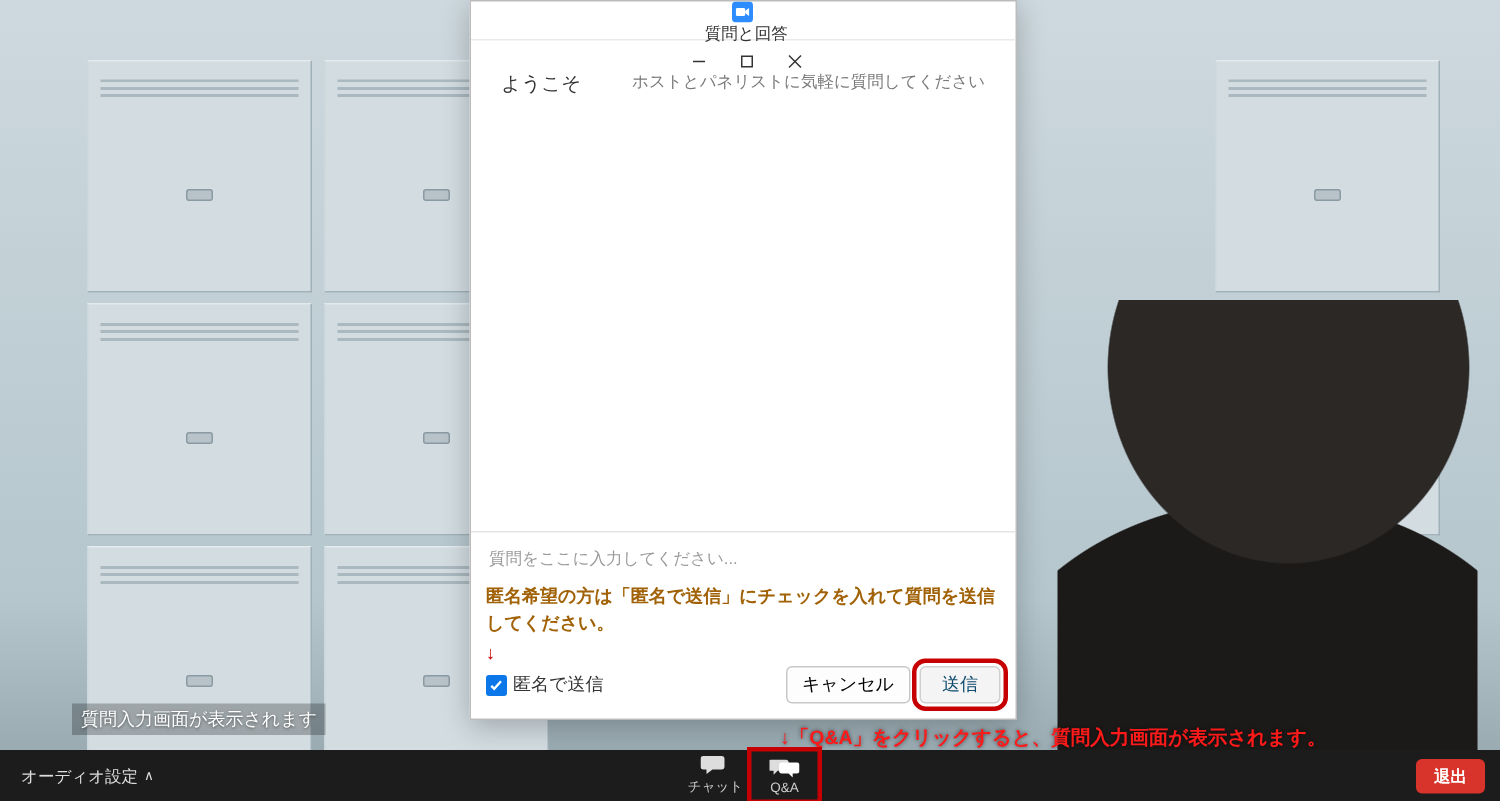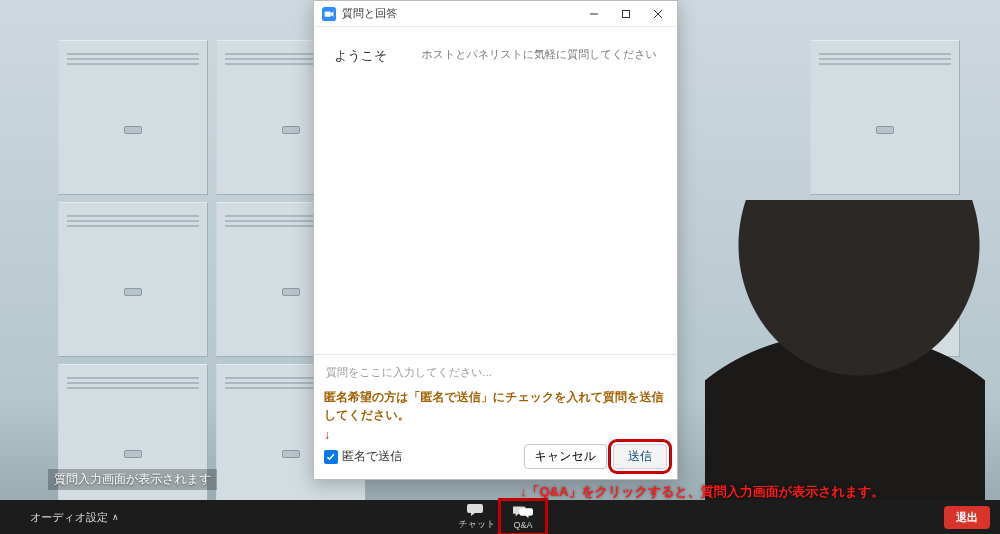--- a/index.html
+++ b/index.html
@@ -56,21 +56,21 @@
     .qa-dialog {
       position: absolute; left: 313px; top: 0; width: 365px; height: 480px;
       background: #fff;
       border: 1px solid #bcbcbc;
       box-shadow: 0 4px 18px rgba(0,0,0,.25);
       display: flex; flex-direction: column;
     }
     .qa-titlebar {
       height: 26px; display: flex; align-items: center; padding: 0 4px 0 8px;
       border-bottom: 1px solid #eaeaea;
-      font-size: 11px; color: #333;
+      font-size: 11px; color: #333; flex-direction: column;
     }
     .qa-title-icon {
       width: 14px; height: 14px; margin-right: 6px;
       display: inline-flex; align-items: center; justify-content: center;
     }
     .qa-title-text { flex: 1; }
     .winbtns { display: flex; gap: 2px; }
     .winbtn {
       width: 30px; height: 22px; display: flex; align-items: center; justify-content: center;
       font-size: 12px; color: #333; cursor: pointer;
@@ -121,21 +121,21 @@
     }
     
     
     .bottombar {
       height: 34px; background: #1c1c1c;
       display: flex; align-items: center;
       position: relative;
       color: #ddd; font-size: 11px;
     }
     .audio-settings {
-      padding: 0 30px; display: flex; align-items: center; gap: 4px; cursor: pointer;
+      padding: 0 14px; display: flex; align-items: center; gap: 4px; cursor: pointer;
     }
     .caret { font-size: 9px; }
     .center-controls {
       position: absolute; left: 50%; transform: translateX(-50%);
       display: flex; align-items: stretch; height: 100%;
     }
     .ctrl {
       width: 46px; display: flex; flex-direction: column; align-items: center; justify-content: center;
       gap: 1px; cursor: pointer; color: #ccc;
     }

